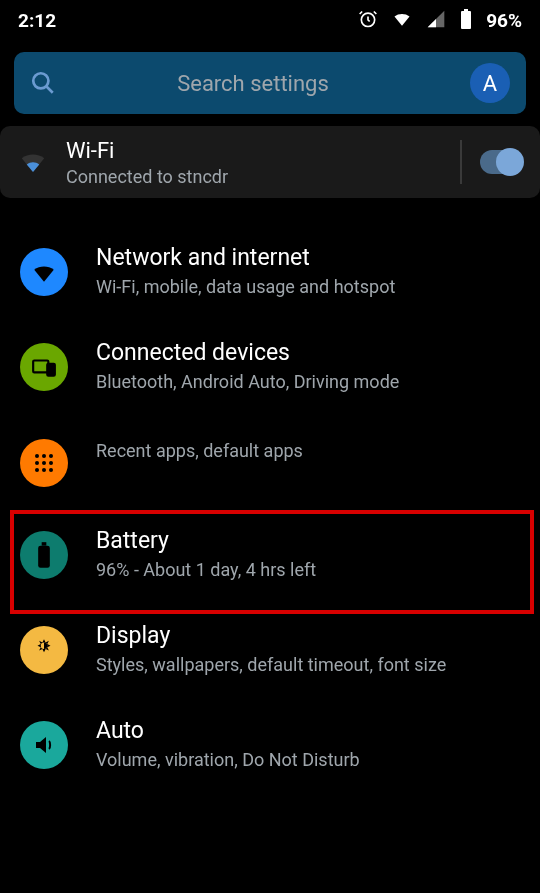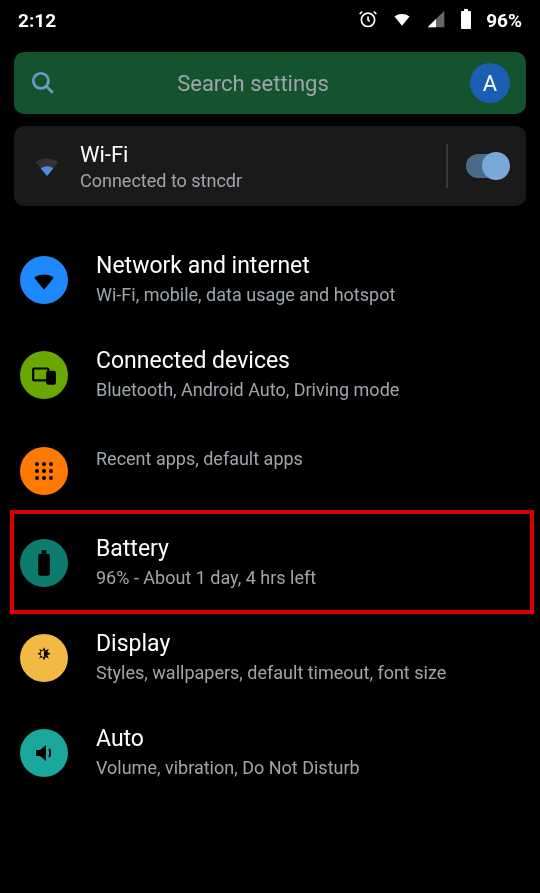--- a/index.html
+++ b/index.html
@@ -1,23 +1,23 @@
 <!DOCTYPE html>
 <html><head>
   <meta charset="utf-8">
   <style>
     * { margin:0; padding:0; box-sizing:border-box; }
     body { width:540px; height:893px; background:#000; font-family:Roboto,"Segoe UI",Arial,sans-serif; color:#e0e0e0; overflow:hidden; position:relative; }
     .status-bar { height:40px; display:flex; justify-content:space-between; align-items:center; padding:0 18px; font-size:19px; font-weight:700; color:#fff; }
     .status-icons { display:flex; align-items:flex-start; gap:14px; }
     .status-icons svg { display:block; }
-    .search-box { margin:12px 14px; height:62px; background:#14532d; border-radius:10px; display:flex; align-items:center; padding:0 16px; }
+    .search-box { margin:12px 14px; height:62px; background:#0c4a6e; border-radius:10px; display:flex; align-items:center; padding:0 16px; }
     .search-text { flex:1; text-align:center; font-size:22px; color:#9fa6ac; margin-left:-20px; }
     .avatar { width:40px; height:40px; border-radius:50%; background:#1a5fb4; color:#fff; display:flex; align-items:center; justify-content:center; font-size:22px; font-weight:400; }
-    .wifi-card { margin:0 14px 26px; height:80px; background:#1a1a1a; border-radius:10px; display:flex; align-items:center; padding:0 18px; }
+    .wifi-card { margin:0 0 26px; height:72px; background:#1a1a1a; border-radius:10px; display:flex; align-items:center; padding:0 18px; }
     .wifi-info { flex:1; margin-left:18px; }
     .wifi-title { color:#fff; font-size:22px; }
     .wifi-sub { color:#9fa6ac; font-size:18px; margin-top:3px; }
     .divider { width:2px; height:44px; background:#3a3a3a; margin:0 18px; }
     .toggle { width:42px; height:24px; background:#4a6a8a; border-radius:12px; position:relative; }
     .toggle .knob { position:absolute; right:-2px; top:-2px; width:28px; height:28px; border-radius:50%; background:#7ba7d9; }
     .list { padding:0 0 0 0; }
     .row { display:flex; align-items:flex-start; padding:20px 24px 20px 20px; }
     .icon-wrap { width:48px; height:48px; border-radius:50%; flex:0 0 48px; display:flex; align-items:center; justify-content:center; margin-top:4px; }
     .row-text { margin-left:28px; flex:1; }

